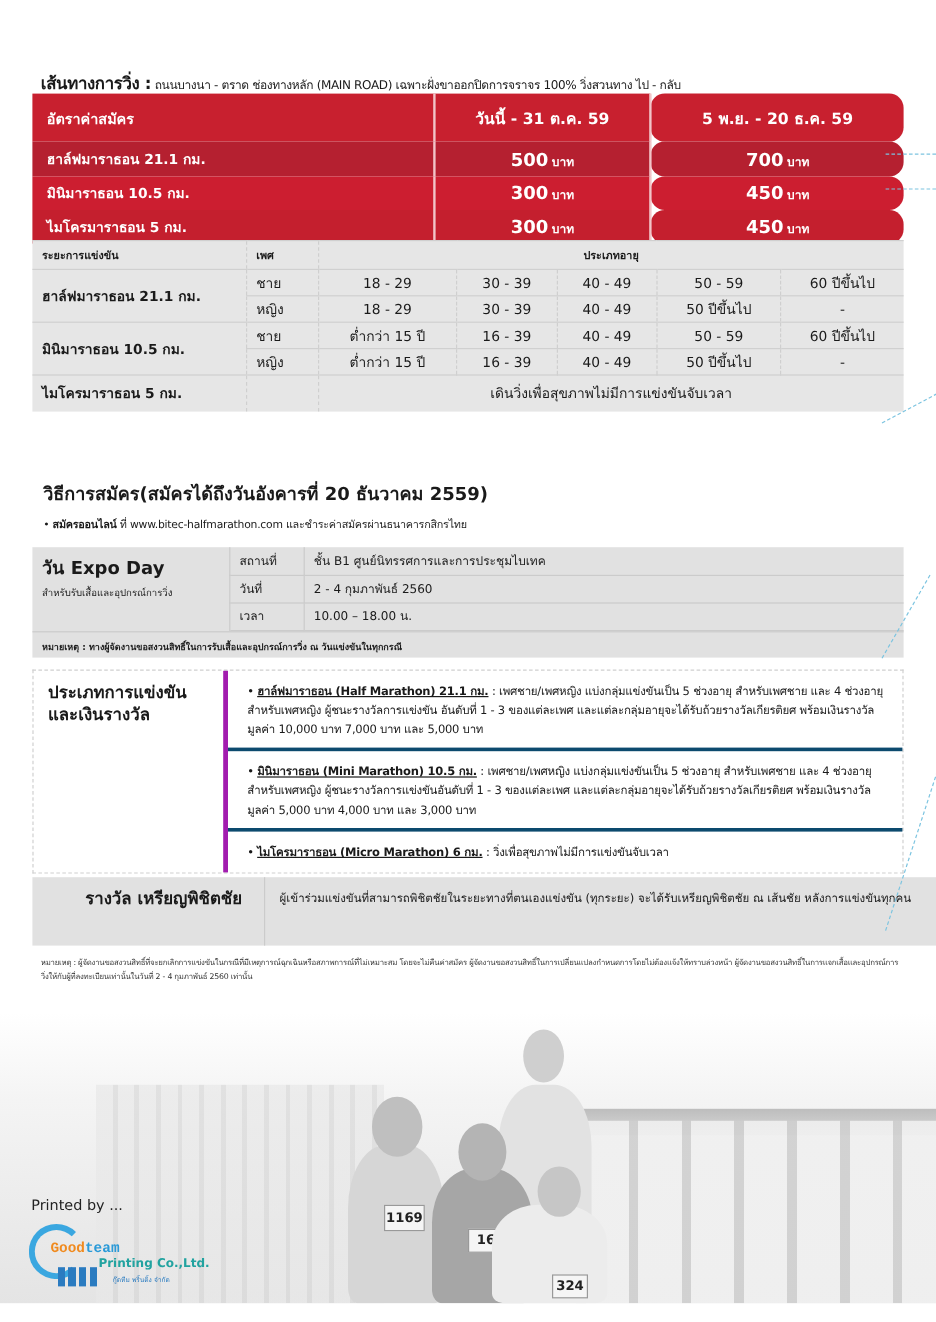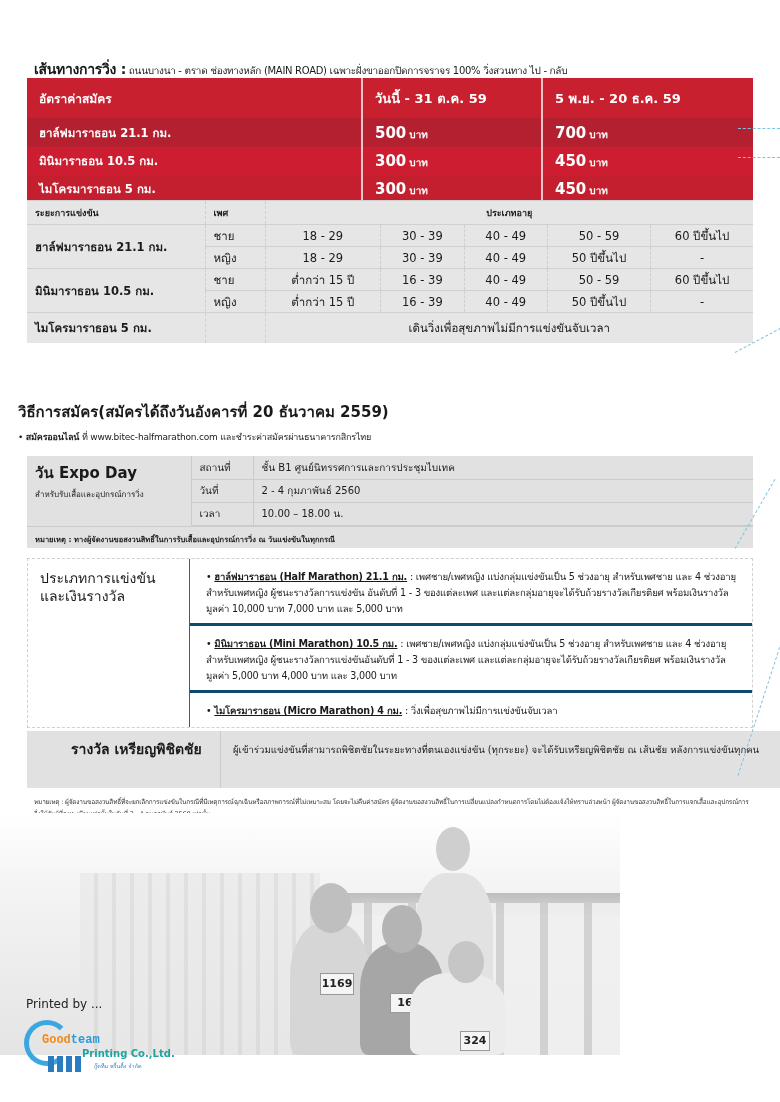--- a/index.html
+++ b/index.html
@@ -5,77 +5,77 @@
   * { box-sizing: border-box; margin: 0; padding: 0; }
   html, body { width: 780px; height: 1102px; background: #ffffff; overflow: hidden; }
   body { font-family: "DejaVu Sans", "Liberation Sans", sans-serif; color: #1a1a1a; position: relative; }
 
   .route { position: absolute; left: 34px; top: 58px; width: 720px; font-size: 10px; white-space: nowrap; letter-spacing: -0.3px; }
   .route .lbl { font-size: 14px; font-weight: bold; }
 
   
   .fee { position: absolute; left: 27px; top: 78px; width: 726px; border-collapse: collapse; color: #fff; font-weight: bold; }
   .fee td { border-right: 2px solid #f2c4c8; padding: 0 12px; }
-  .fee td:last-child { border-right: none; }
+  .fee td:last-child { border-right: none; border-radius: 12px; }
   .fee tr.hd td { background: #c8202f; height: 40px; font-size: 13px; }
   .fee tr.hd td.first { font-size: 12px; }
   .fee tr.r1 td { background: #b52030; height: 29px; }
   .fee tr.r2 td { background: #cc1e30; height: 28px; }
   .fee tr.r3 td { background: #c41f2e; height: 28px; }
-  .fee td.c { text-align: left; }
+  .fee td.c { text-align: center; }
   .fee td.name { font-size: 11.5px; font-weight: bold; }
   .fee td.price { font-size: 15px; }
   .fee td.price small { font-size: 10px; margin-left: 3px; }
 
   
   .age { position: absolute; left: 27px; top: 200px; width: 726px; background: #e6e6e6; }
   .age h2 { font-size: 15px; padding: 6px 10px 4px; height: 32px; line-height: 22px; }
   .age table { width: 100%; border-collapse: collapse; font-size: 11.5px; }
   .age td { border-top: 1px solid #d0d0d0; border-right: 1px dashed #cfcfcf; height: 22px; padding: 0 8px; white-space: nowrap; }
   .age td:last-child { border-right: none; }
   .age td.c { text-align: center; }
   .age .hdrow td { font-size: 9px; font-weight: bold; height: 24px; }
   .age td.dist { font-size: 11.5px; font-weight: bold; }
 
   
-  .reg { position: absolute; left: 18px; top: 400px; }
+  .reg { position: absolute; left: 36px; top: 400px; }
   .reg h2 { font-size: 15px; font-weight: bold; }
   .reg p { font-size: 9px; margin-top: 6px; letter-spacing: -0.2px; }
   .reg p b { font-weight: bold; }
 
   
   .expo { position: absolute; left: 27px; top: 456px; width: 726px; background: #e1e1e1; }
   .expo table { width: 100%; border-collapse: collapse; }
   .expo td { border-bottom: 1px solid #cbcbcb; font-size: 10px; height: 23px; padding: 0 8px; }
   .expo td.left { width: 164px; vertical-align: top; padding-top: 5px; border-right: 1px solid #cbcbcb; border-bottom: none; }
   .expo td.k { width: 62px; border-right: 1px solid #cbcbcb; }
   .expo .t1 { font-size: 15px; font-weight: bold; }
   .expo .t2 { font-size: 8px; line-height: 11px; margin-top: 4px; }
   .expo .note { font-size: 7.5px; padding: 6px 8px; font-weight: bold; border-top: 1px solid #cbcbcb; height: 22px; }
 
   
   .types { position: absolute; left: 27px; top: 558px; width: 726px; border: 1px dashed #d0d0d0; display: flex; }
-  .types .left { width: 162px; padding: 10px 12px; font-size: 14px; font-weight: normal; line-height: 18px; border-right: 1px solid #a21caf; }
+  .types .left { width: 162px; padding: 10px 12px; font-size: 14px; font-weight: bold; line-height: 18px; border-right: 4px solid #a21caf; }
   .types .right { flex: 1; }
   .types .item { padding: 10px 12px 6px 16px; font-size: 9.6px; line-height: 16px; border-bottom: 3px solid #0c4a6e; letter-spacing: -0.2px; }
   .types .item:last-child { border-bottom: none; }
   .types .item u { font-weight: bold; }
 
   
   .medal { position: absolute; left: 27px; top: 731px; width: 762px; background: #e1e1e1; display: flex; height: 57px; padding-left: 32px; }
   .medal .left { width: 162px; padding: 8px 12px; font-size: 14px; font-weight: bold; line-height: 20px; border-right: 1px solid #cbcbcb; }
   .medal .right { flex: 1; padding: 10px 12px; font-size: 9.6px; line-height: 18px; }
 
   .footnote { position: absolute; left: 34px; top: 796px; width: 720px; font-size: 6.5px; line-height: 12px; color: #333; letter-spacing: -0.2px; }
 
   
   .dash { position: absolute; border-top: 1px dashed #7cc4e0; }
 
   
-  .photo { position: absolute; left: 0; top: 813px; width: 620px; height: 242px; overflow: hidden;
+  .photo { position: absolute; left: 0; top: 844px; width: 780px; height: 242px; overflow: hidden;
            background: linear-gradient(180deg, #ffffff 0%, #f4f4f4 30%, #e4e4e4 100%); }
   .photo .city { position: absolute; left: 80px; top: 60px; width: 240px; height: 182px;
                  background: repeating-linear-gradient(90deg, #e8e8e8 0 14px, #d8d8d8 14px 18px); opacity: 0.7; }
   .photo .bridge { position: absolute; right: 0; top: 90px; width: 300px; height: 152px;
                    background: repeating-linear-gradient(90deg, #cfcfcf 0 8px, #f0f0f0 8px 44px); opacity: 0.9; }
   .photo .bridge-top { position: absolute; right: 0; top: 80px; width: 300px; height: 22px; background: linear-gradient(180deg,#bdbdbd,#dadada); }
   .runner { position: absolute; border-radius: 40% 40% 10% 10%; }
   .head { position: absolute; border-radius: 50%; background: #bfbfbf; }
   .bib { position: absolute; background: #f5f5f5; border: 1px solid #999; font-size: 11px; font-weight: bold; text-align: center; color: #222; }
 
@@ -200,21 +200,21 @@
   </tbody>
     </table>
   <div class="note">หมายเหตุ : ทางผู้จัดงานขอสงวนสิทธิ์ในการรับเสื้อและอุปกรณ์การวิ่ง ณ วันแข่งขันในทุกกรณี</div>
 </div>
 
 <div class="types">
   <div class="left">ประเภทการแข่งขัน และเงินรางวัล</div>
   <div class="right">
     <div class="item">• <u>ฮาล์ฟมาราธอน (Half Marathon) 21.1 กม.</u><span> : เพศชาย/เพศหญิง แบ่งกลุ่มแข่งขันเป็น 5 ช่วงอายุ สำหรับเพศชาย และ 4 ช่วงอายุสำหรับเพศหญิง ผู้ชนะรางวัลการแข่งขัน อันดับที่ 1 - 3 ของแต่ละเพศ และแต่ละกลุ่มอายุจะได้รับถ้วยรางวัลเกียรติยศ พร้อมเงินรางวัลมูลค่า 10,000 บาท 7,000 บาท และ 5,000 บาท</span></div>
     <div class="item">• <u>มินิมาราธอน (Mini Marathon) 10.5 กม.</u><span> : เพศชาย/เพศหญิง แบ่งกลุ่มแข่งขันเป็น 5 ช่วงอายุ สำหรับเพศชาย และ 4 ช่วงอายุสำหรับเพศหญิง ผู้ชนะรางวัลการแข่งขันอันดับที่ 1 - 3 ของแต่ละเพศ และแต่ละกลุ่มอายุจะได้รับถ้วยรางวัลเกียรติยศ พร้อมเงินรางวัลมูลค่า 5,000 บาท 4,000 บาท และ 3,000 บาท</span></div>
-    <div class="item" style="padding-bottom:8px">• <u>ไมโครมาราธอน (Micro Marathon) 4 กม.</u><span> : วิ่งเพื่อสุขภาพไม่มีการแข่งขันจับเวลา</span></div>
+    <div class="item" style="padding-bottom:8px">• <u>ไมโครมาราธอน (Micro Marathon) 6 กม.</u><span> : วิ่งเพื่อสุขภาพไม่มีการแข่งขันจับเวลา</span></div>
   </div>
 </div>
 
 <div class="medal">
   <div class="left">รางวัล เหรียญพิชิตชัย</div>
   <div class="right">ผู้เข้าร่วมแข่งขันที่สามารถพิชิตชัยในระยะทางที่ตนเองแข่งขัน (ทุกระยะ) จะได้รับเหรียญพิชิตชัย ณ เส้นชัย หลังการแข่งขันทุกคน</div>
 </div>
 
 <div class="footnote">หมายเหตุ : ผู้จัดงานขอสงวนสิทธิ์ที่จะยกเลิกการแข่งขันในกรณีที่มีเหตุการณ์ฉุกเฉินหรือสภาพการณ์ที่ไม่เหมาะสม โดยจะไม่คืนค่าสมัคร ผู้จัดงานขอสงวนสิทธิ์ในการเปลี่ยนแปลงกำหนดการโดยไม่ต้องแจ้งให้ทราบล่วงหน้า ผู้จัดงานขอสงวนสิทธิ์ในการแจกเสื้อและอุปกรณ์การวิ่งให้กับผู้ที่ลงทะเบียนเท่านั้นในวันที่ 2 - 4 กุมภาพันธ์ 2560 เท่านั้น</div>
 

